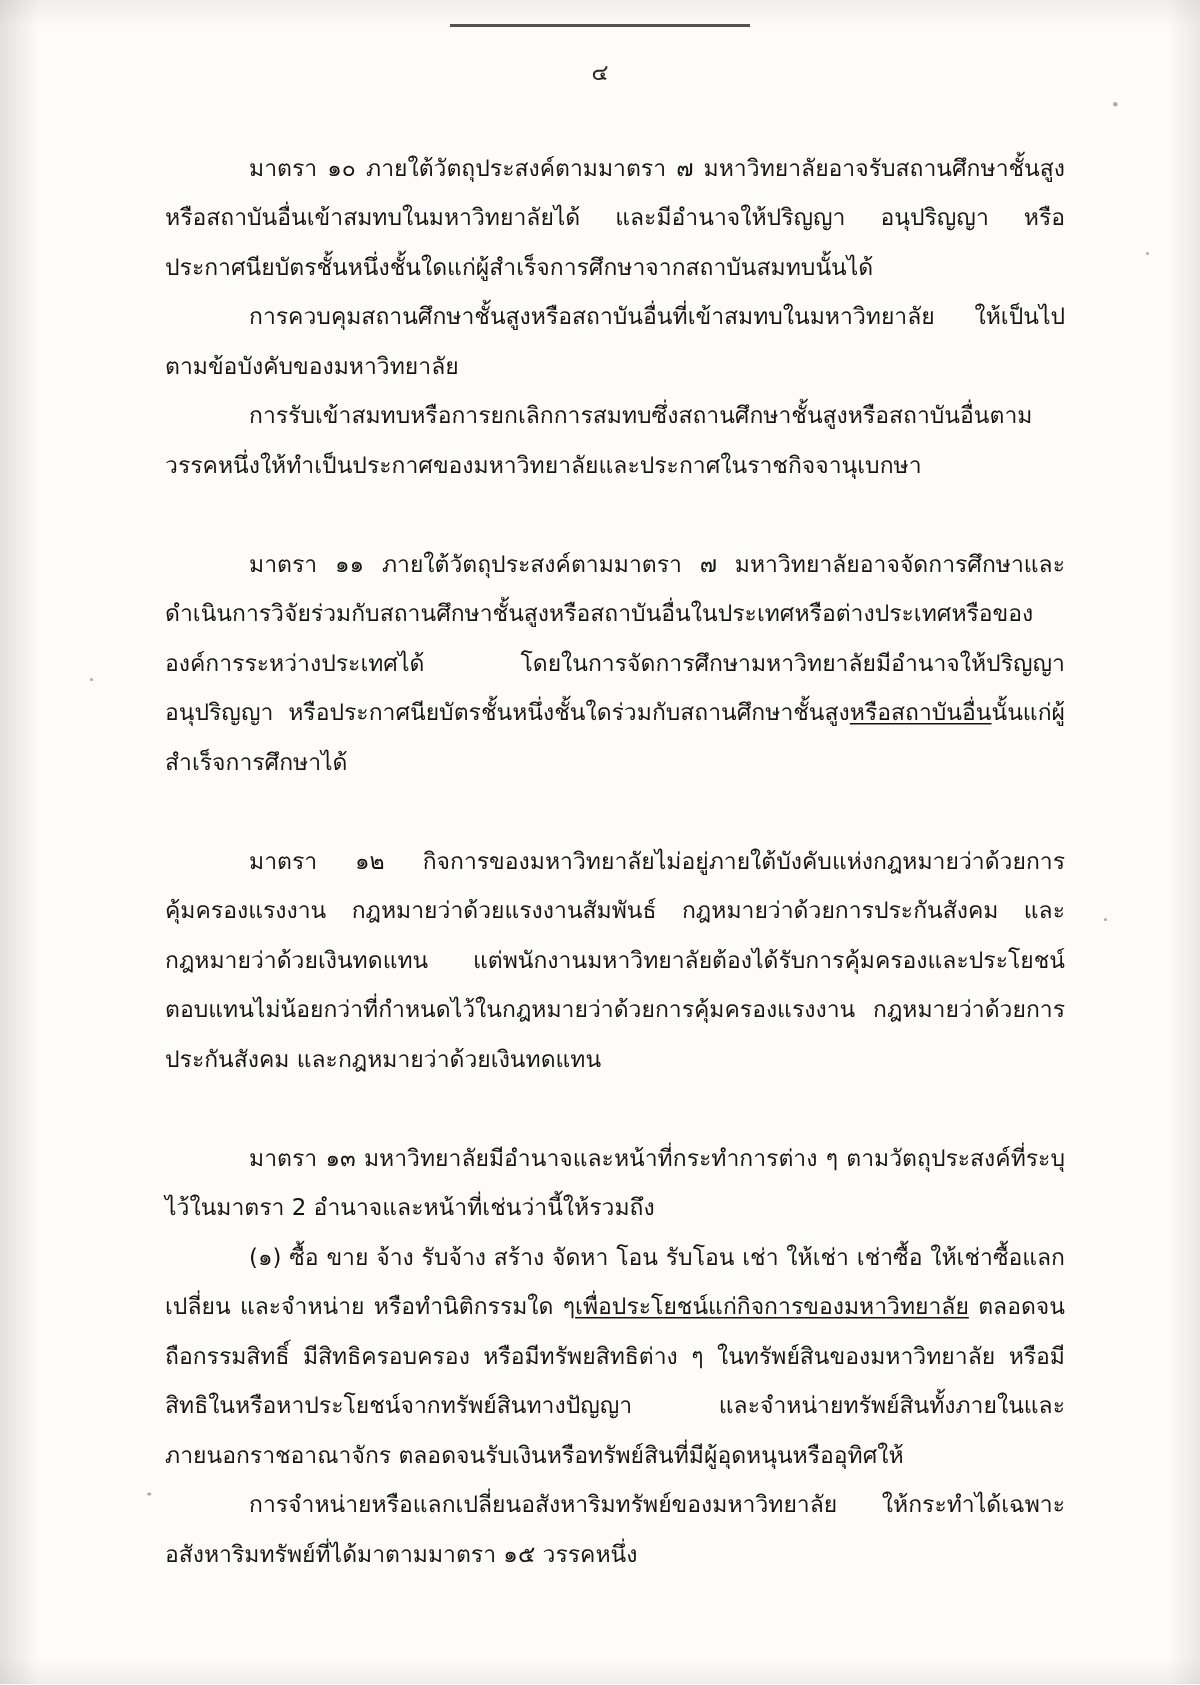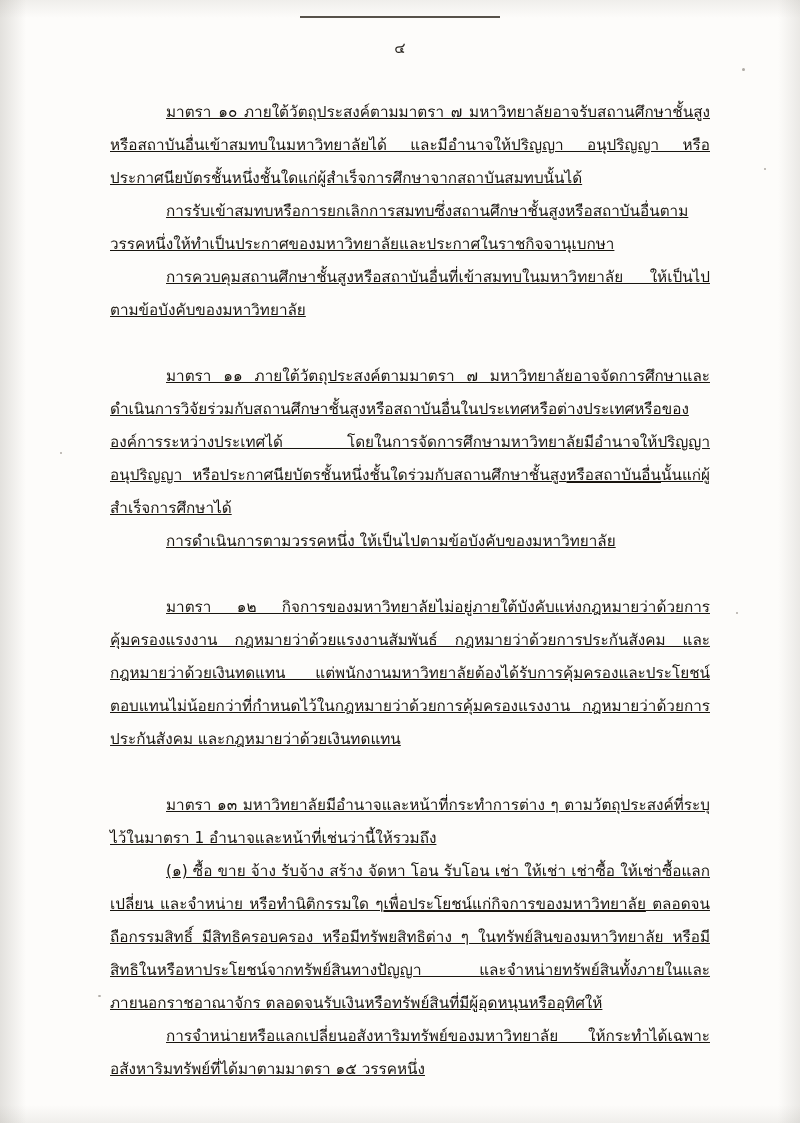--- a/index.html
+++ b/index.html
@@ -61,21 +61,20 @@
     width: 600px;
     color: #19150f;
     font-size: 15.3px;
     line-height: 33px;
     text-align: justify;
     text-justify: inter-word;
   }
   .para {
     margin: 0;
     text-indent: 0;
-    text-decoration: underline;
   }
   .para.indent {
     text-indent: 56px;
   }
   .gap {
     height: 33px;
   }
   .u {
     text-decoration: underline;
     text-underline-offset: 2px;
@@ -94,32 +93,31 @@
 
   <div class="speck" style="left:742px;top:68px;width:3px;height:3px;"></div>
   <div class="speck" style="left:764px;top:168px;width:2px;height:2px;"></div>
   <div class="speck" style="left:60px;top:452px;width:2px;height:2px;"></div>
   <div class="speck" style="left:736px;top:612px;width:2px;height:2px;"></div>
   <div class="speck" style="left:98px;top:995px;width:3px;height:2px;"></div>
 
   <div class="body">
 
     <p class="para indent">มาตรา ๑๐  ภายใต้วัตถุประสงค์ตามมาตรา ๗ มหาวิทยาลัยอาจรับสถานศึกษาชั้นสูงหรือสถาบันอื่นเข้าสมทบในมหาวิทยาลัยได้ และมีอำนาจให้ปริญญา อนุปริญญา หรือประกาศนียบัตรชั้นหนึ่งชั้นใดแก่ผู้สำเร็จการศึกษาจากสถาบันสมทบนั้นได้</p>
+    <p class="para indent">การควบคุมสถานศึกษาชั้นสูงหรือสถาบันอื่นที่เข้าสมทบในมหาวิทยาลัย ให้เป็นไปตามข้อบังคับของมหาวิทยาลัย</p>
     <p class="para indent">การรับเข้าสมทบหรือการยกเลิกการสมทบซึ่งสถานศึกษาชั้นสูงหรือสถาบันอื่นตามวรรคหนึ่งให้ทำเป็นประกาศของมหาวิทยาลัยและประกาศในราชกิจจานุเบกษา</p>
-    <p class="para indent">การควบคุมสถานศึกษาชั้นสูงหรือสถาบันอื่นที่เข้าสมทบในมหาวิทยาลัย ให้เป็นไปตามข้อบังคับของมหาวิทยาลัย</p>
 
     <div class="gap"></div>
 
     <p class="para indent"><span>มาตรา ๑๑  ภายใต้วัตถุประสงค์ตามมาตรา ๗ มหาวิทยาลัยอาจจัดการศึกษาและดำเนินการวิจัยร่วมกับสถานศึกษาชั้นสูงหรือสถาบันอื่นในประเทศหรือต่างประเทศหรือขององค์การระหว่างประเทศได้ โดยในการจัดการศึกษามหาวิทยาลัยมีอำนาจให้ปริญญา อนุปริญญา หรือประกาศนียบัตรชั้นหนึ่งชั้นใดร่วมกับสถานศึกษาชั้นสูง</span><span class="u">หรือสถาบันอื่น</span><span>นั้นแก่ผู้สำเร็จการศึกษาได้</span></p>
-    <p class="para indent">การดำเนินการตามวรรคหนึ่ง ให้เป็นไปตามข้อบังคับของมหาวิทยาลัย</p>
 
     <div class="gap"></div>
 
     <p class="para indent">มาตรา ๑๒  กิจการของมหาวิทยาลัยไม่อยู่ภายใต้บังคับแห่งกฎหมายว่าด้วยการคุ้มครองแรงงาน กฎหมายว่าด้วยแรงงานสัมพันธ์ กฎหมายว่าด้วยการประกันสังคม และกฎหมายว่าด้วยเงินทดแทน แต่พนักงานมหาวิทยาลัยต้องได้รับการคุ้มครองและประโยชน์ตอบแทนไม่น้อยกว่าที่กำหนดไว้ในกฎหมายว่าด้วยการคุ้มครองแรงงาน กฎหมายว่าด้วยการประกันสังคม และกฎหมายว่าด้วยเงินทดแทน</p>
 
     <div class="gap"></div>
 
-    <p class="para indent">มาตรา ๑๓  มหาวิทยาลัยมีอำนาจและหน้าที่กระทำการต่าง ๆ ตามวัตถุประสงค์ที่ระบุไว้ในมาตรา 1 อำนาจและหน้าที่เช่นว่านี้ให้รวมถึง</p>
+    <p class="para indent">มาตรา ๑๓  มหาวิทยาลัยมีอำนาจและหน้าที่กระทำการต่าง ๆ ตามวัตถุประสงค์ที่ระบุไว้ในมาตรา 2 อำนาจและหน้าที่เช่นว่านี้ให้รวมถึง</p>
     <p class="para indent"><span>(๑) ซื้อ ขาย จ้าง รับจ้าง สร้าง จัดหา โอน รับโอน เช่า ให้เช่า เช่าซื้อ ให้เช่าซื้อแลกเปลี่ยน และจำหน่าย หรือทำนิติกรรมใด ๆ</span><span class="u">เพื่อประโยชน์แก่กิจการของมหาวิทยาลัย</span><span> ตลอดจนถือกรรมสิทธิ์ มีสิทธิครอบครอง หรือมีทรัพยสิทธิต่าง ๆ ในทรัพย์สินของมหาวิทยาลัย หรือมีสิทธิในหรือหาประโยชน์จากทรัพย์สินทางปัญญา และจำหน่ายทรัพย์สินทั้งภายในและภายนอกราชอาณาจักร ตลอดจนรับเงินหรือทรัพย์สินที่มีผู้อุดหนุนหรืออุทิศให้</span></p>
     <p class="para indent">การจำหน่ายหรือแลกเปลี่ยนอสังหาริมทรัพย์ของมหาวิทยาลัย ให้กระทำได้เฉพาะอสังหาริมทรัพย์ที่ได้มาตามมาตรา ๑๕ วรรคหนึ่ง</p>
 
   </div>
 </div>
 
 </body></html>

